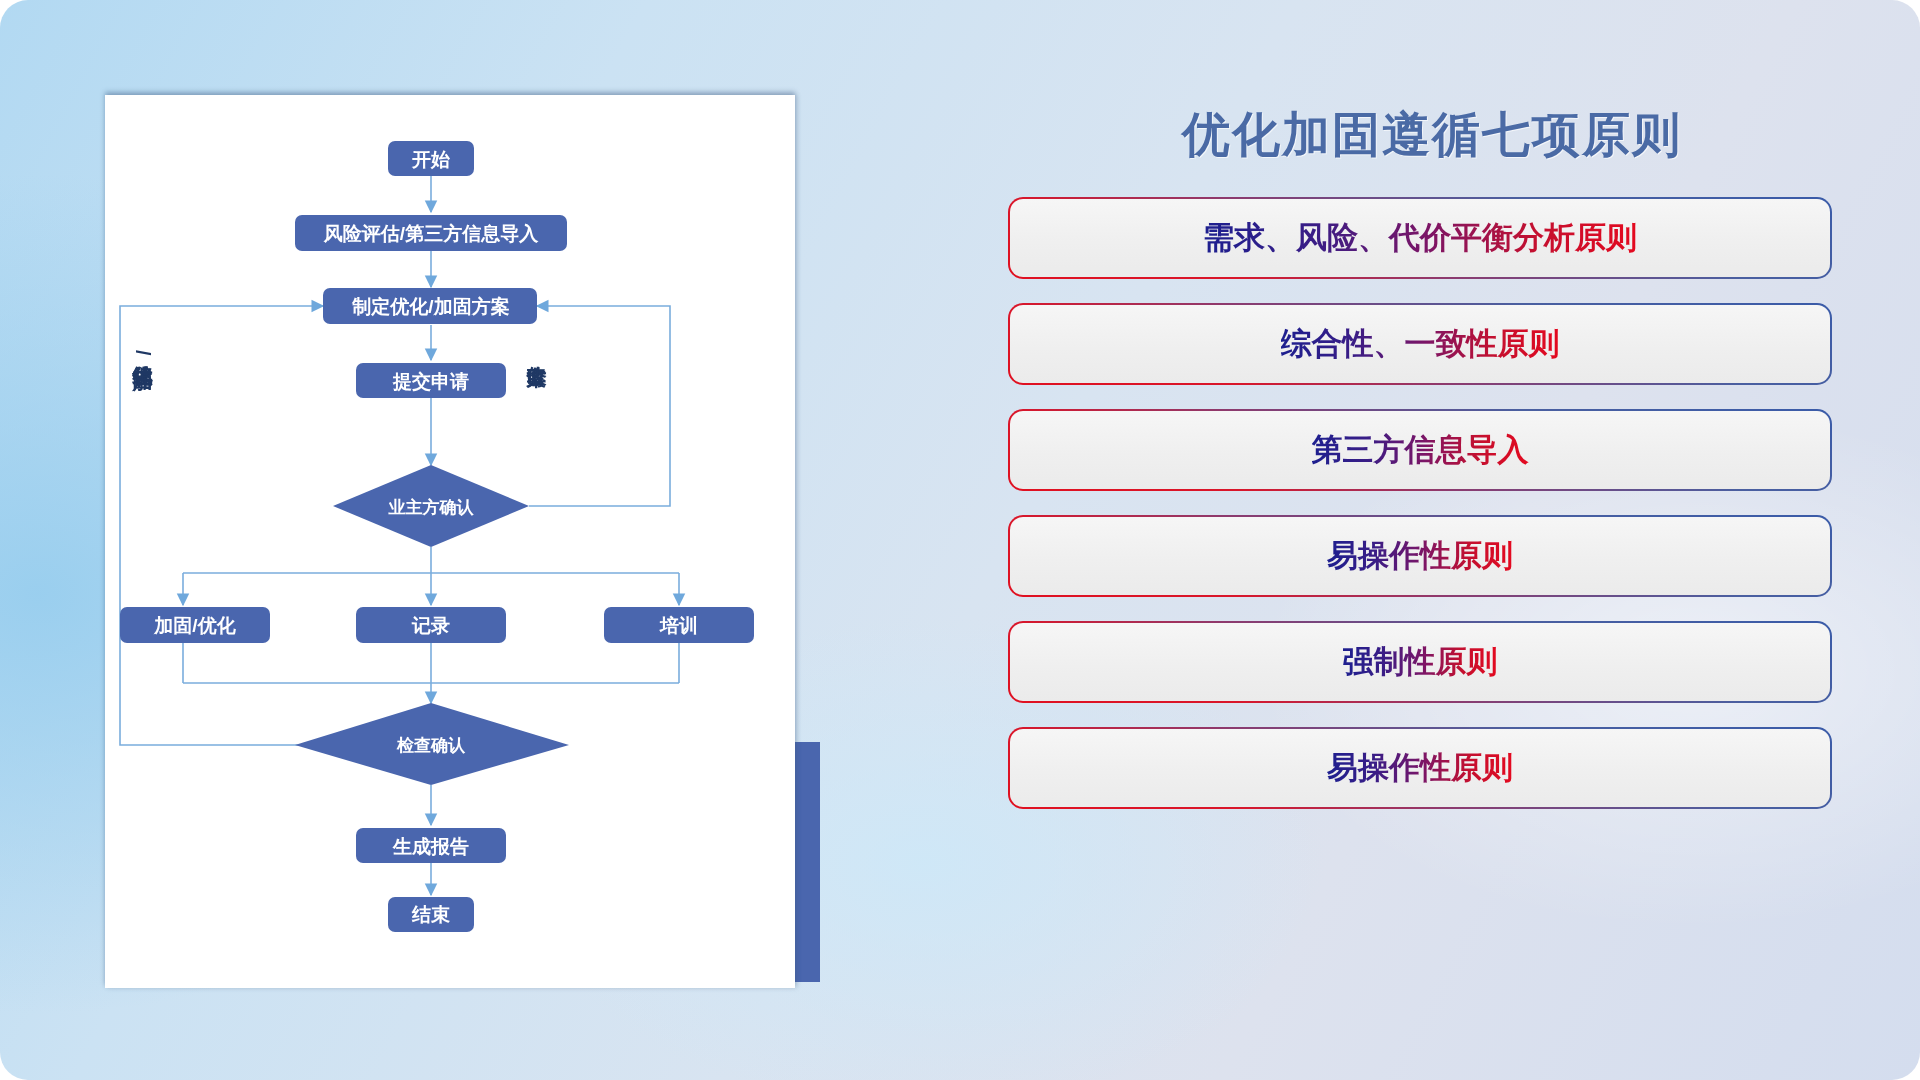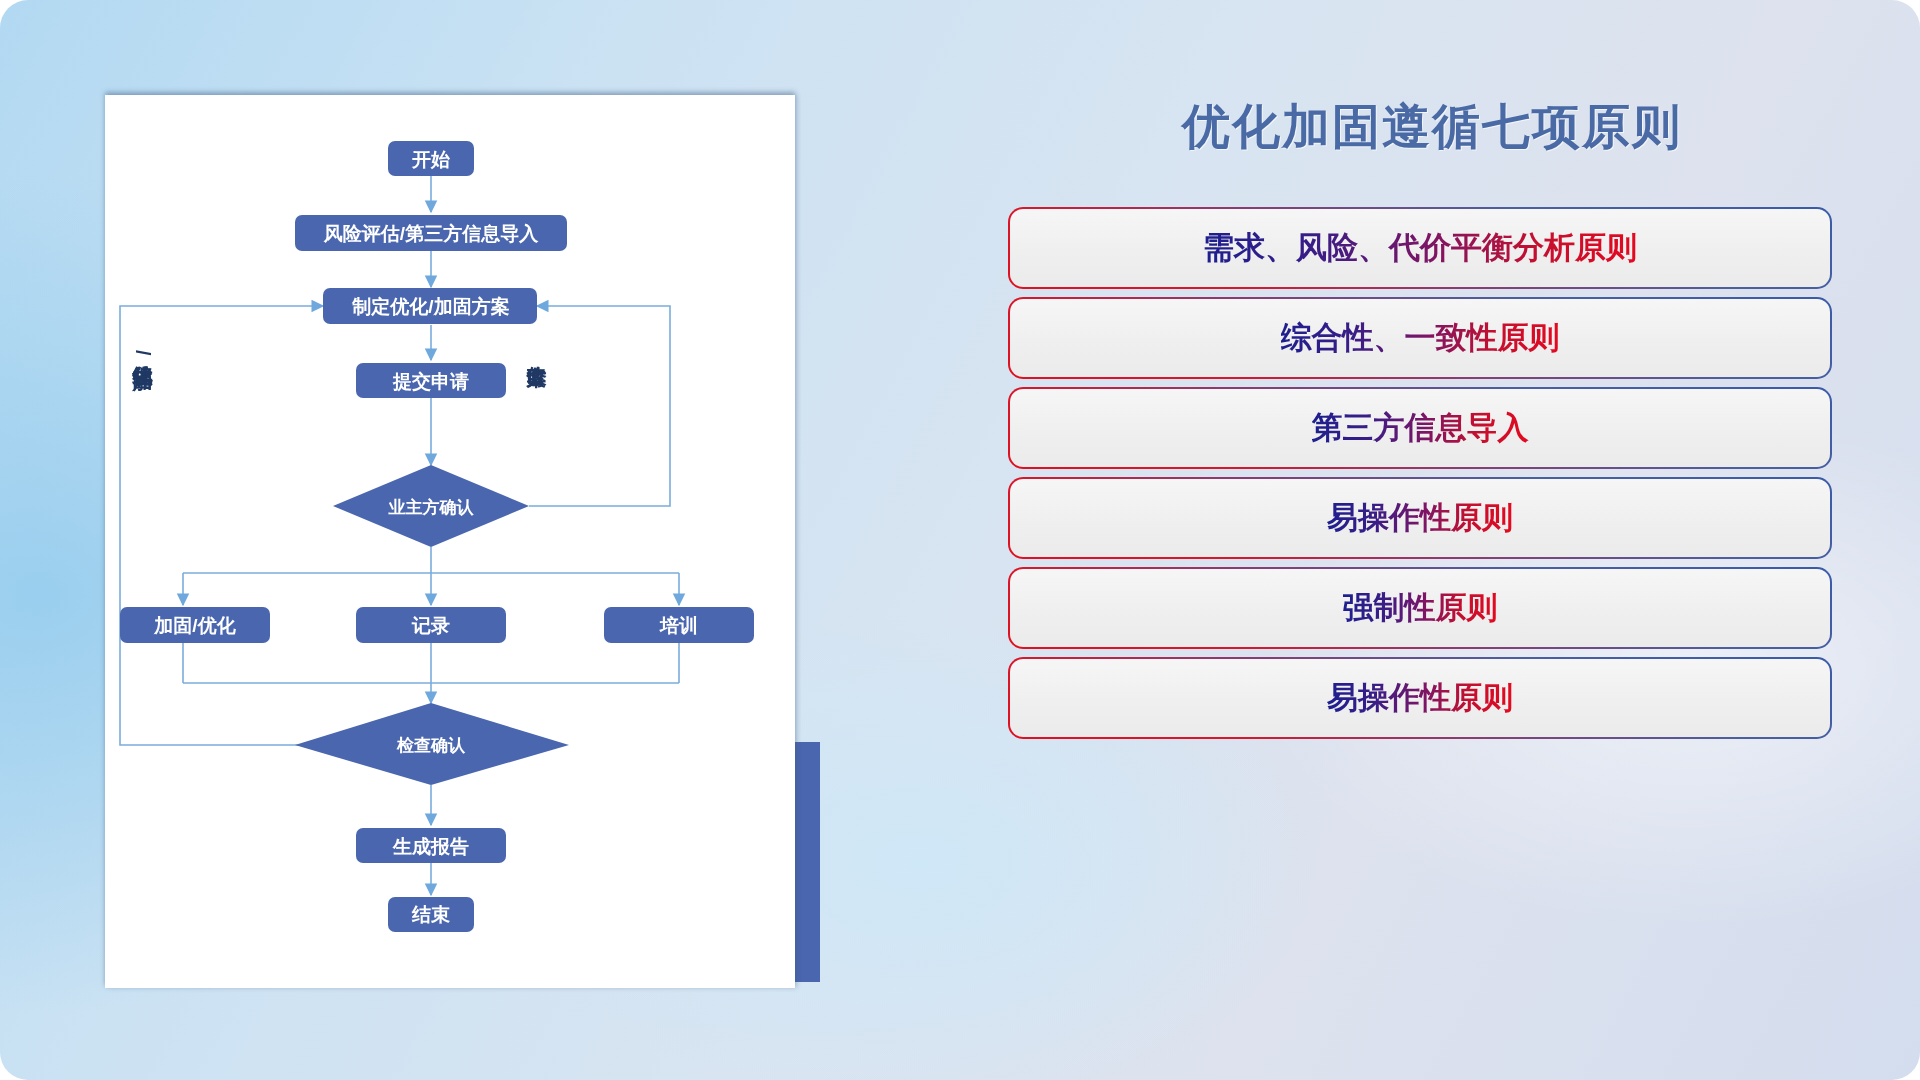--- a/index.html
+++ b/index.html
@@ -61,25 +61,26 @@
     width:820px; height:900px;
   }
   #panel-title{
     font-size:48px; font-weight:bold;
     color:#4a6aa5;
     letter-spacing:2px;
     text-align:center;
     padding-left:24px;
     text-shadow:1px 1px 0 rgba(255,255,255,.65);
     white-space:nowrap;
+    margin-top:8px;
   }
   #principle-list{
-    margin-top:50px;
+    margin-top:32px;
     display:flex; flex-direction:column;
-    gap:12px;
+    gap:28px;
   }
   .principle-item{
     position:relative;
     height:78px;
     border-radius:13px;
     background:#f1f1f1;
     display:flex; align-items:center; justify-content:center;
   }
   
   .principle-item::before{

